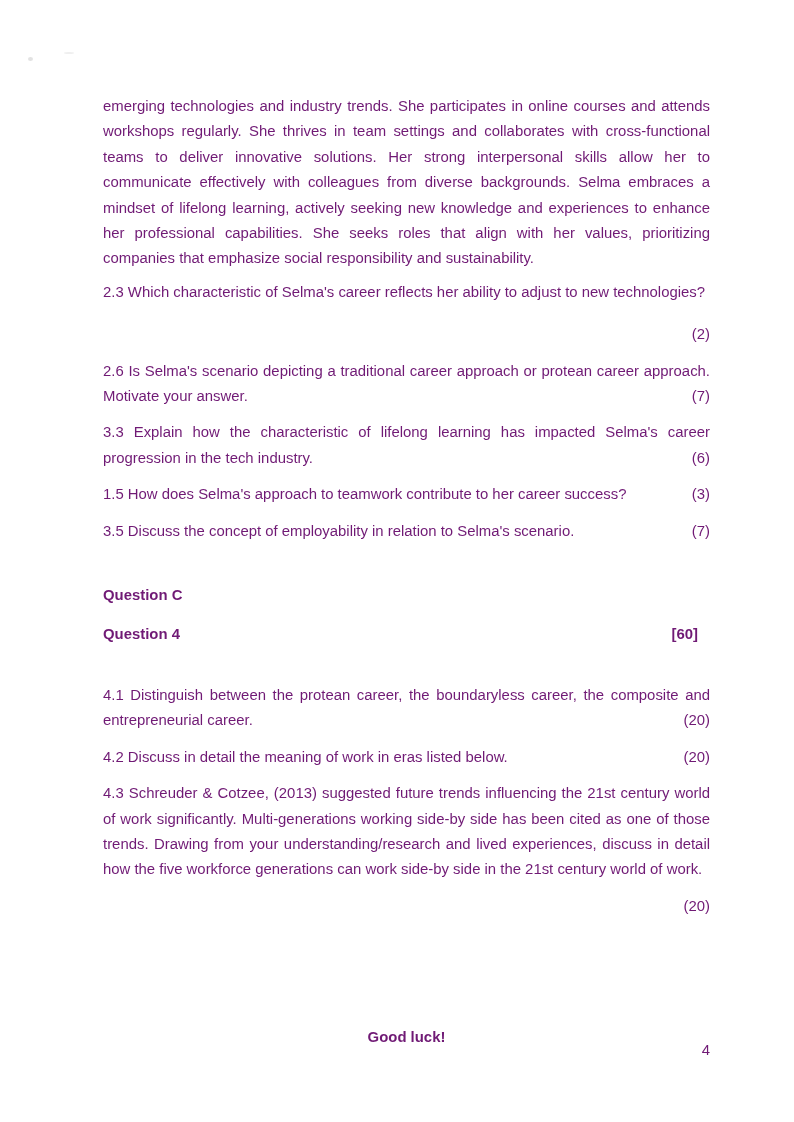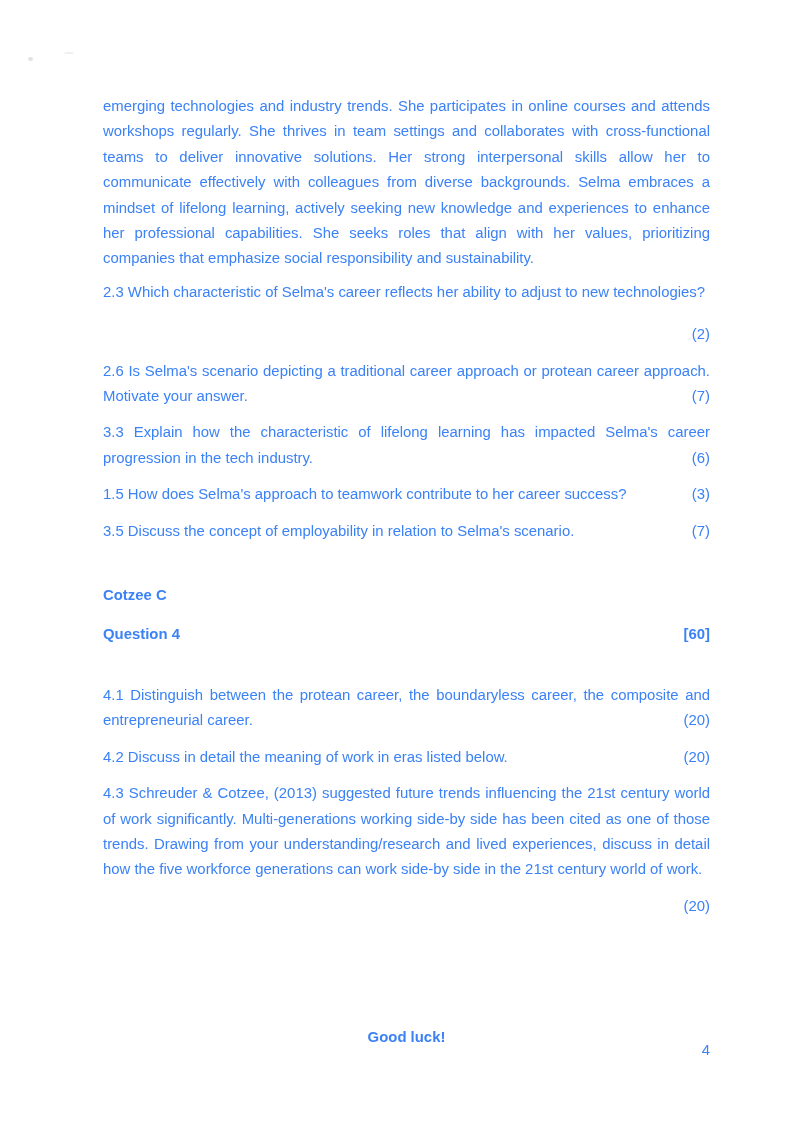--- a/index.html
+++ b/index.html
@@ -3,21 +3,21 @@
 <meta charset="utf-8">
 <style>
   html, body { margin: 0; padding: 0; background: #ffffff; }
   .page {
     position: relative;
     width: 794px;
     height: 1122px;
     background: #ffffff;
     overflow: hidden;
     font-family: "Liberation Sans", "DejaVu Sans", sans-serif;
-    color: #3b82f6;
+    color: #701a75;
   }
   .content {
     position: absolute;
     left: 103px;
     top: 94px;
     width: 607px;
     font-size: 14.9px;
     line-height: 25.4px;
   }
   .body-text {
@@ -43,21 +43,21 @@
     font-weight: bold;
     margin: 39px 0 0 0;
   }
   .question-heading-row {
     position: relative;
     font-weight: bold;
     margin: 13px 0 0 0;
   }
   .question-heading-row .total-marks {
     position: absolute;
-    right: 0;
+    right: 12px;
     top: 0;
   }
   .q41 { margin-top: 36px; }
   .closing-line {
     text-align: center;
     font-weight: bold;
     margin-top: 106px;
   }
   .page-number {
     position: absolute;
@@ -107,21 +107,21 @@
     <p class="q">
       <span>1.5 How does Selma's approach to teamwork contribute to her career success?</span>
       <span class="mark">(3)</span>
     </p>
 
     <p class="q">
       <span>3.5 Discuss the concept of employability in relation to Selma's scenario.</span>
       <span class="mark">(7)</span>
     </p>
 
-    <p class="section-heading">Cotzee C</p>
+    <p class="section-heading">Question C</p>
 
     <div class="question-heading-row">
       <span>Question 4</span>
       <span class="total-marks">[60]</span>
     </div>
 
     <p class="q q41">
       <span>4.1 Distinguish between the protean career, the boundaryless career, the composite and entrepreneurial career.</span>
       <span class="mark">(20)</span>
     </p>

